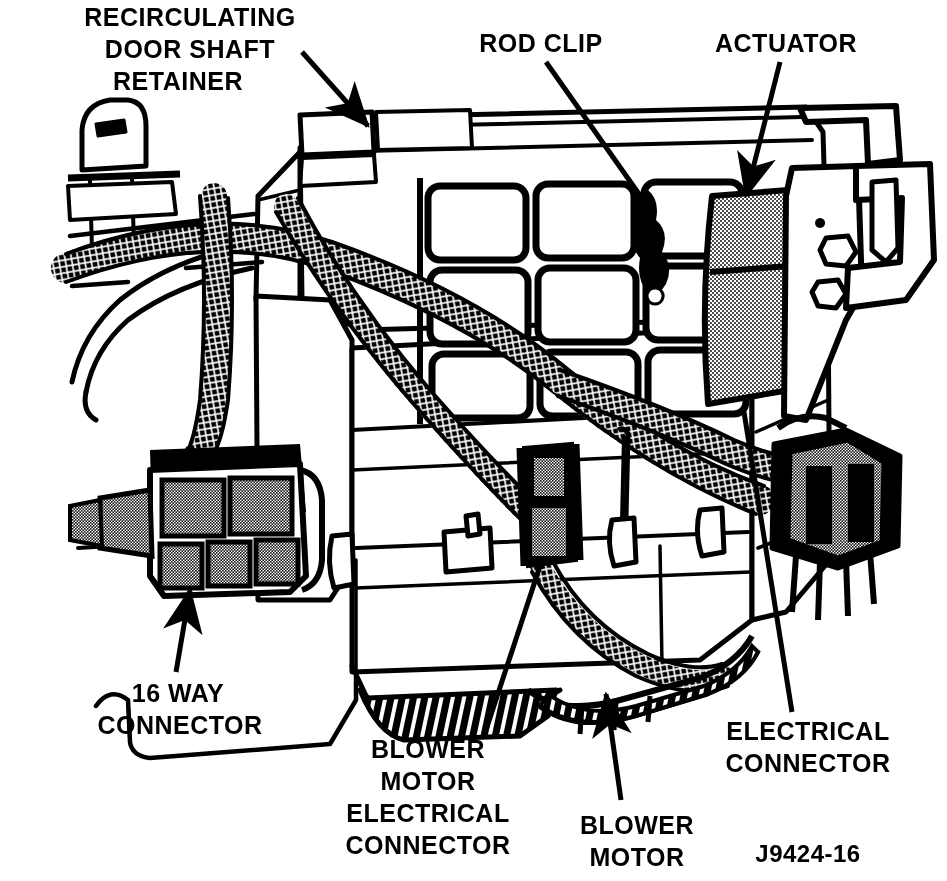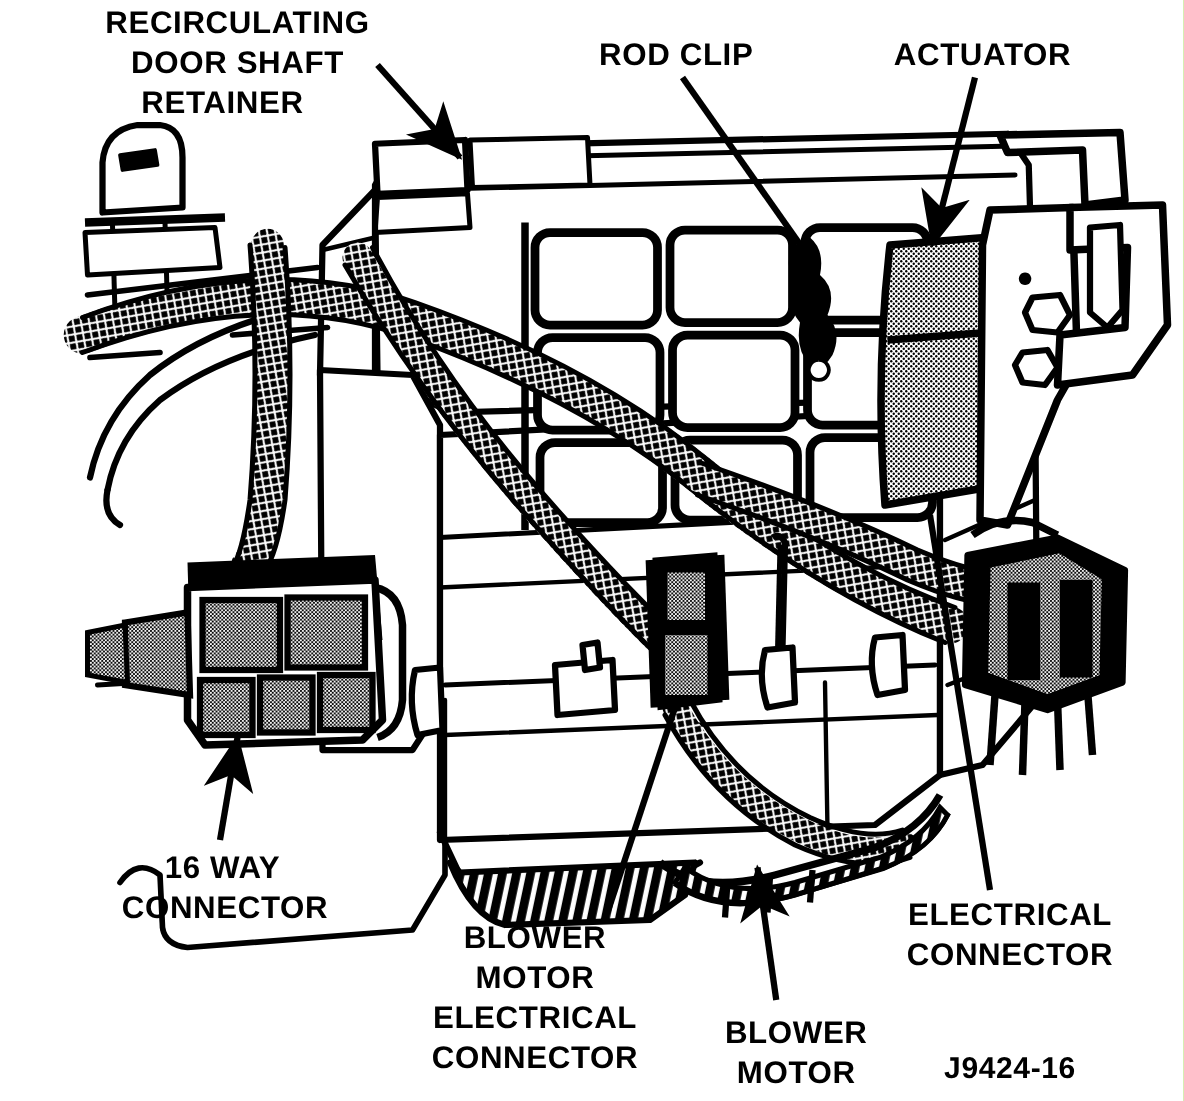--- a/index.html
+++ b/index.html
@@ -6,21 +6,21 @@
   html,body{margin:0;padding:0;background:#ffffff;}
   body{
     font-family:"Liberation Sans", sans-serif;
     width:947px;height:881px;
     overflow:hidden;
     position:relative;
   }
   #fig{
     position:absolute;left:0;top:0;
     width:947px;height:881px;
-    background:#84cc16;
+    background:#a3a3a3;
   }
   svg{display:block;}
   .lbl{
     font-family:"Liberation Sans", sans-serif;
     font-weight:bold;
     font-size:25px;
     letter-spacing:0.5px;
     fill:#000000;
   }
   .lbl-code{

